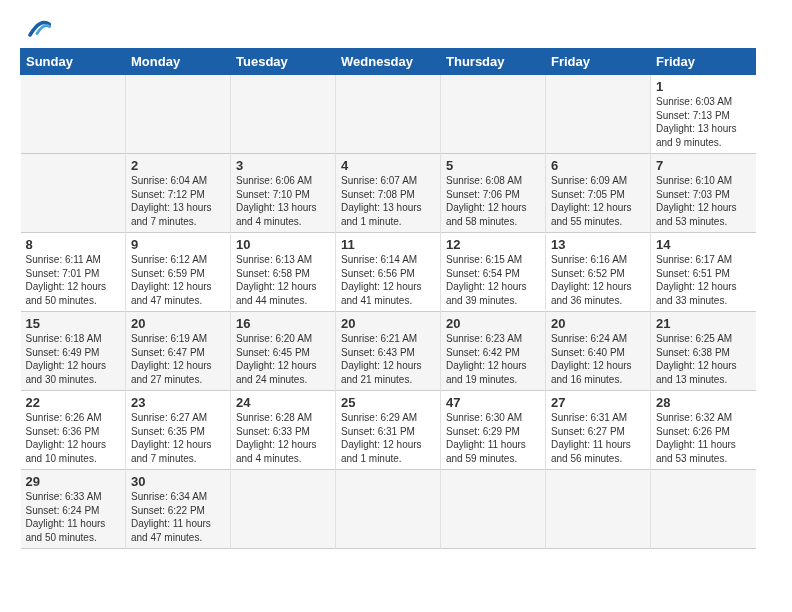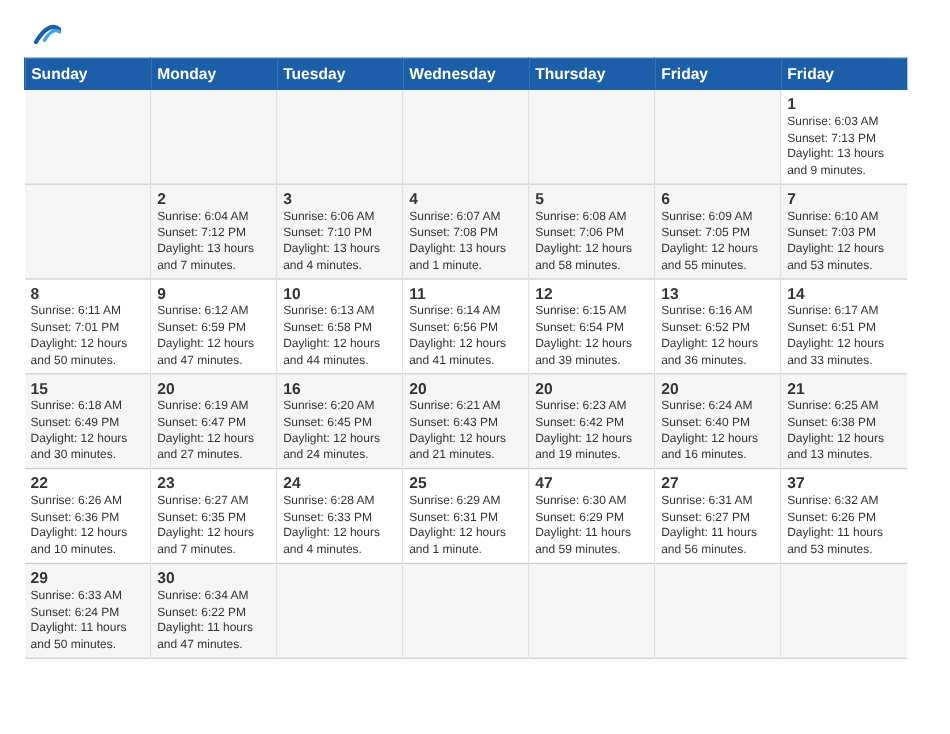--- a/index.html
+++ b/index.html
@@ -171,21 +171,21 @@
           <td><span class="day-num">20</span><span class="day-detail">Sunrise: 6:24 AM<br>Sunset: 6:40 PM<br>Daylight: 12 hours<br>and 16 minutes.</span></td>
           <td><span class="day-num">21</span><span class="day-detail">Sunrise: 6:25 AM<br>Sunset: 6:38 PM<br>Daylight: 12 hours<br>and 13 minutes.</span></td>
         </tr>
         <tr>
           <td><span class="day-num">22</span><span class="day-detail">Sunrise: 6:26 AM<br>Sunset: 6:36 PM<br>Daylight: 12 hours<br>and 10 minutes.</span></td>
           <td><span class="day-num">23</span><span class="day-detail">Sunrise: 6:27 AM<br>Sunset: 6:35 PM<br>Daylight: 12 hours<br>and 7 minutes.</span></td>
           <td><span class="day-num">24</span><span class="day-detail">Sunrise: 6:28 AM<br>Sunset: 6:33 PM<br>Daylight: 12 hours<br>and 4 minutes.</span></td>
           <td><span class="day-num">25</span><span class="day-detail">Sunrise: 6:29 AM<br>Sunset: 6:31 PM<br>Daylight: 12 hours<br>and 1 minute.</span></td>
           <td><span class="day-num">47</span><span class="day-detail">Sunrise: 6:30 AM<br>Sunset: 6:29 PM<br>Daylight: 11 hours<br>and 59 minutes.</span></td>
           <td><span class="day-num">27</span><span class="day-detail">Sunrise: 6:31 AM<br>Sunset: 6:27 PM<br>Daylight: 11 hours<br>and 56 minutes.</span></td>
-          <td><span class="day-num">37</span><span class="day-detail">Sunrise: 6:32 AM<br>Sunset: 6:26 PM<br>Daylight: 11 hours<br>and 53 minutes.</span></td>
+          <td><span class="day-num">28</span><span class="day-detail">Sunrise: 6:32 AM<br>Sunset: 6:26 PM<br>Daylight: 11 hours<br>and 53 minutes.</span></td>
         </tr>
         <tr>
           <td><span class="day-num">29</span><span class="day-detail">Sunrise: 6:33 AM<br>Sunset: 6:24 PM<br>Daylight: 11 hours<br>and 50 minutes.</span></td>
           <td><span class="day-num">30</span><span class="day-detail">Sunrise: 6:34 AM<br>Sunset: 6:22 PM<br>Daylight: 11 hours<br>and 47 minutes.</span></td>
           <td class="empty-cell"></td>
           <td class="empty-cell"></td>
           <td class="empty-cell"></td>
           <td class="empty-cell"></td>
           <td class="empty-cell"></td>
         </tr>

